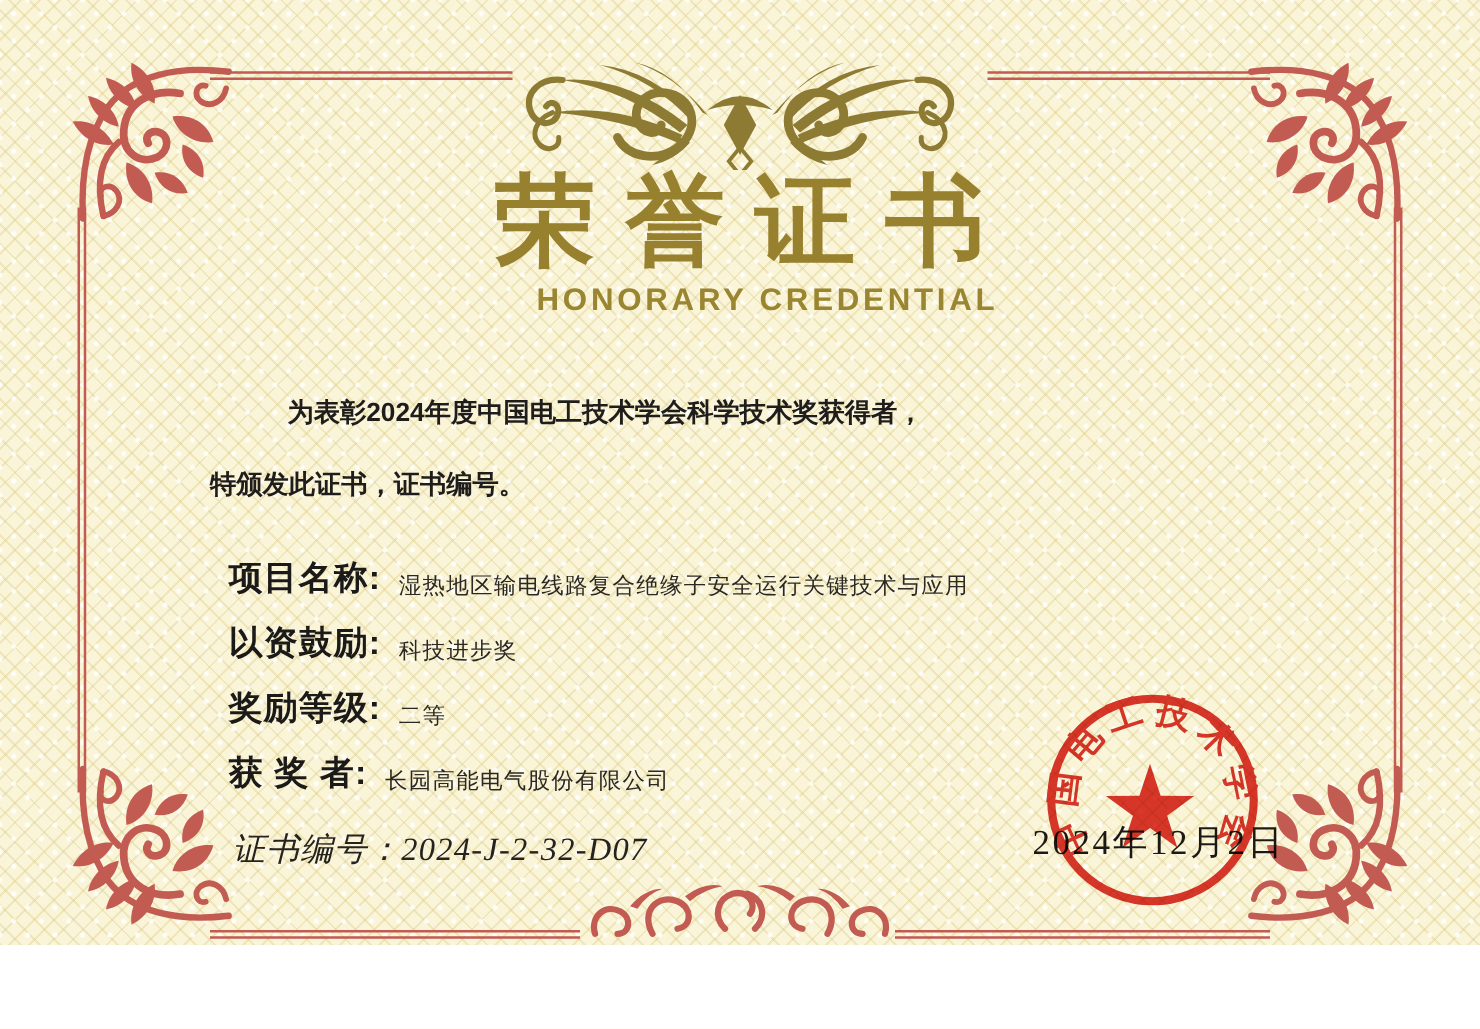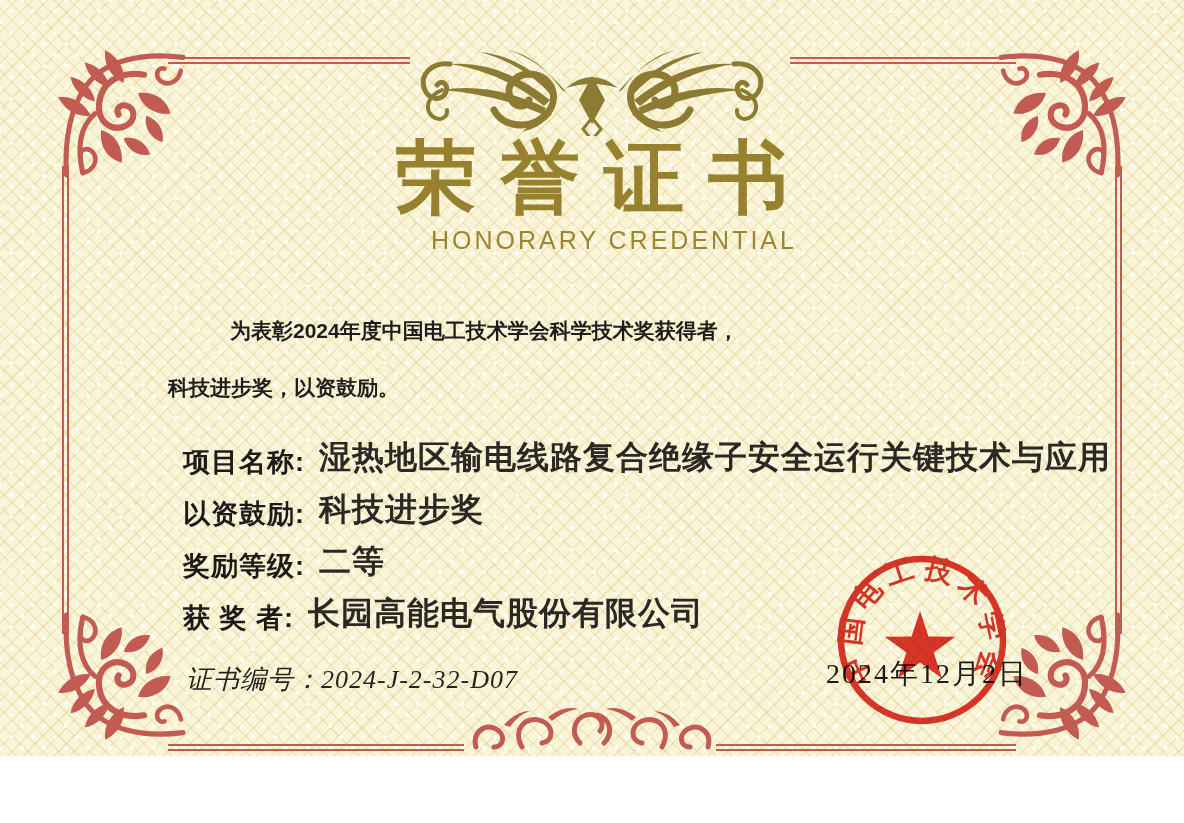--- a/index.html
+++ b/index.html
@@ -27,32 +27,32 @@
   .top-ornament{position:absolute;left:392px;top:48px;width:400px;height:88px;}
   .bottom-ornament{position:absolute;left:452px;top:702px;width:280px;height:48px;}
   .title{
     position:absolute;left:0;right:0;top:126px;text-align:center;
     font-family:"Liberation Serif", serif;font-weight:bold;
     font-size:80px;line-height:104px;color:#97812e;
     letter-spacing:24px;text-indent:24px;
   }
   .subtitle{
     position:absolute;left:0;right:0;top:226px;text-align:center;
-    font-weight:normal;font-size:25px;color:#9a8531;letter-spacing:3px;margin-left:44px;
+    font-weight:bold;font-size:25px;color:#9a8531;letter-spacing:3px;margin-left:44px;
   }
   .body-text{
     position:absolute;left:168px;top:302px;width:860px;
     font-weight:bold;font-size:21px;line-height:57px;color:#1f1d1b;
   }
   .body-text .indent{padding-left:62px;}
   .fields{position:absolute;left:183px;top:428px;}
   .field-row{display:flex;align-items:flex-end;height:52px;}
   .field-label{font-weight:bold;font-size:27px;color:#1c1a18;letter-spacing:1px;}
-  .field-value{font-family:"Liberation Serif", serif;font-size:32px;color:#2b2824;
-    margin-left:14px;letter-spacing:1px;font-weight:bold;}
+  .field-value{font-family:"Liberation Serif", serif;font-size:18px;color:#2b2824;
+    margin-left:14px;letter-spacing:1px;}
   .cert-no{
     position:absolute;left:186px;top:662px;
     font-family:"Liberation Serif", serif;font-size:26px;color:#26231f;letter-spacing:1px;font-style:italic;
   }
   .date{
     position:absolute;left:826px;top:655px;z-index:5;mix-blend-mode:multiply;
     font-family:"Liberation Serif", serif;font-size:28px;color:#1c1a18;letter-spacing:2px;
   }
   .seal{position:absolute;left:833px;top:551px;width:178px;height:178px;z-index:4;
     mix-blend-mode:multiply;opacity:0.93;}
@@ -144,21 +144,21 @@
       <path d="M52,22 Q64,8 78,8 Q66,12 58,24 Z"></path>
       <path d="M228,22 Q216,8 202,8 Q214,12 222,24 Z"></path>
     </g>
   </svg>
 
   <div class="title">荣誉证书</div>
   <div class="subtitle">HONORARY CREDENTIAL</div>
 
   <div class="body-text">
     <div class="indent">为表彰2024年度中国电工技术学会科学技术奖获得者，</div>
-    <div>科技进步奖，以资鼓励。</div>
+    <div>特颁发此证书，证书编号。</div>
   </div>
 
   <div class="fields">
     <div class="field-row">
       <span class="field-label">项目名称:</span>
       <span class="field-value">湿热地区输电线路复合绝缘子安全运行关键技术与应用</span>
     </div>
     <div class="field-row">
       <span class="field-label">以资鼓励:</span>
       <span class="field-value">科技进步奖</span>

